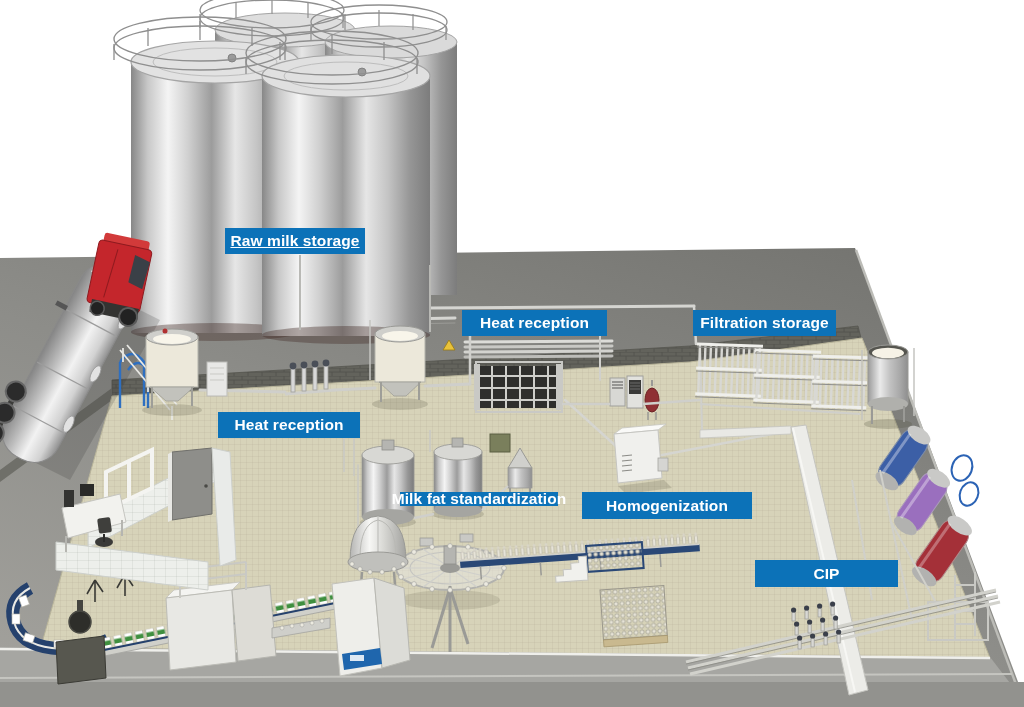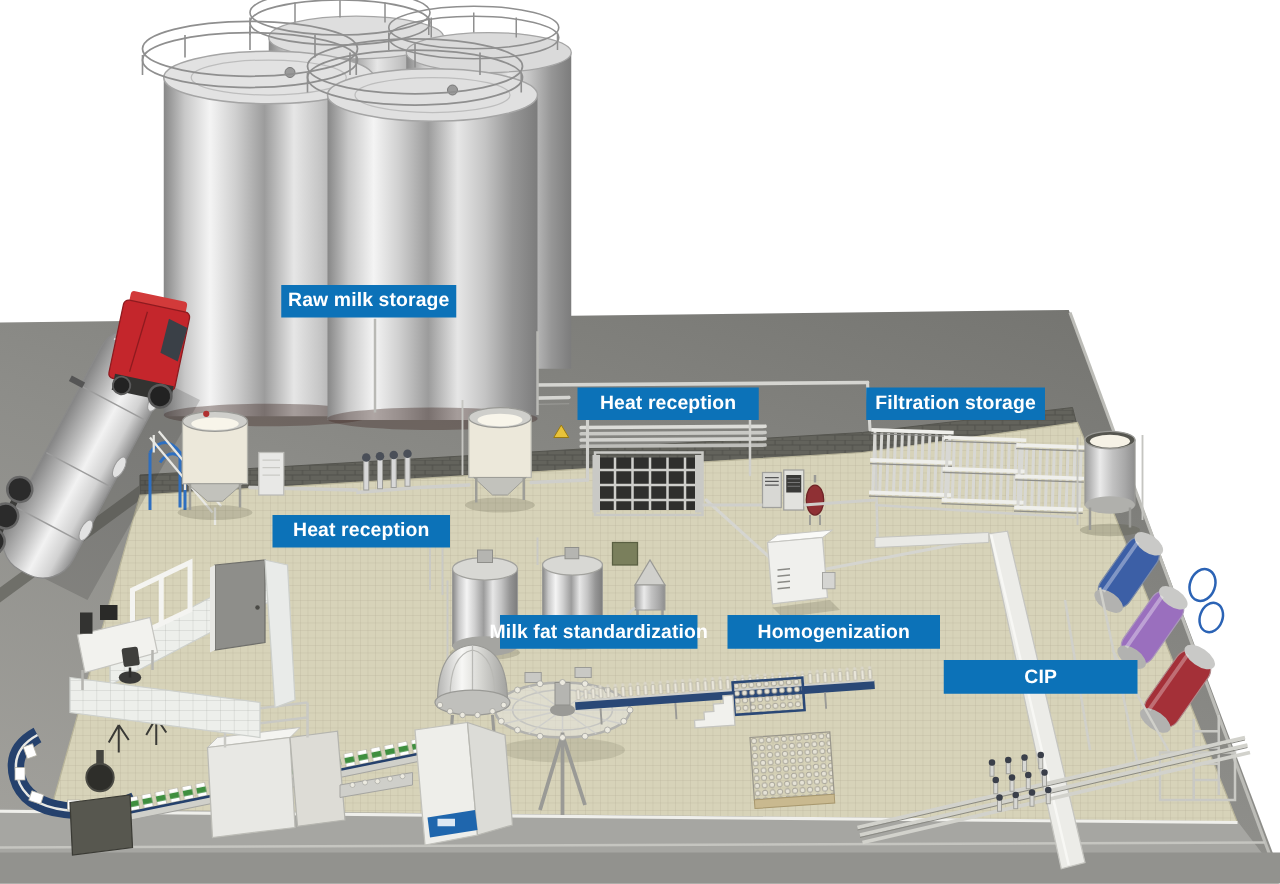--- a/index.html
+++ b/index.html
@@ -642,20 +642,20 @@
             <circle cx="835.6" cy="618" r="2.6"></circle>
         <circle cx="799.6" cy="638" r="2.6"></circle>
             <circle cx="812.6" cy="636" r="2.6"></circle>
             <circle cx="825.6" cy="634" r="2.6"></circle>
             <circle cx="838.6" cy="632" r="2.6"></circle>
       </g>
     </g>
   </g>
 </svg>
 
-<div class="plant-label" style="left:225px;top:228px;width:140px;height:26px;">Raw milk storage</div>
+<div class="plant-label" style="left:225px;top:228px;width:140px;height:26px;text-decoration:underline;">Raw milk storage</div>
 <div class="plant-label" style="left:462px;top:310px;width:145px;height:26px;">Heat reception</div>
 <div class="plant-label" style="left:693px;top:310px;width:143px;height:26px;">Filtration storage</div>
 <div class="plant-label" style="left:218px;top:412px;width:142px;height:26px;">Heat reception</div>
-<div class="plant-label" style="left:400px;top:492px;width:158px;height:27px;">Milk fat standardization</div>
+<div class="plant-label" style="left:400px;top:492px;width:158px;height:14px;">Milk fat standardization</div>
 <div class="plant-label" style="left:582px;top:492px;width:170px;height:27px;">Homogenization</div>
-<div class="plant-label" style="left:755px;top:528px;width:155px;height:27px;">CIP</div>
+<div class="plant-label" style="left:755px;top:560px;width:143px;height:27px;">CIP</div>
 </div>
 
 </body></html>

